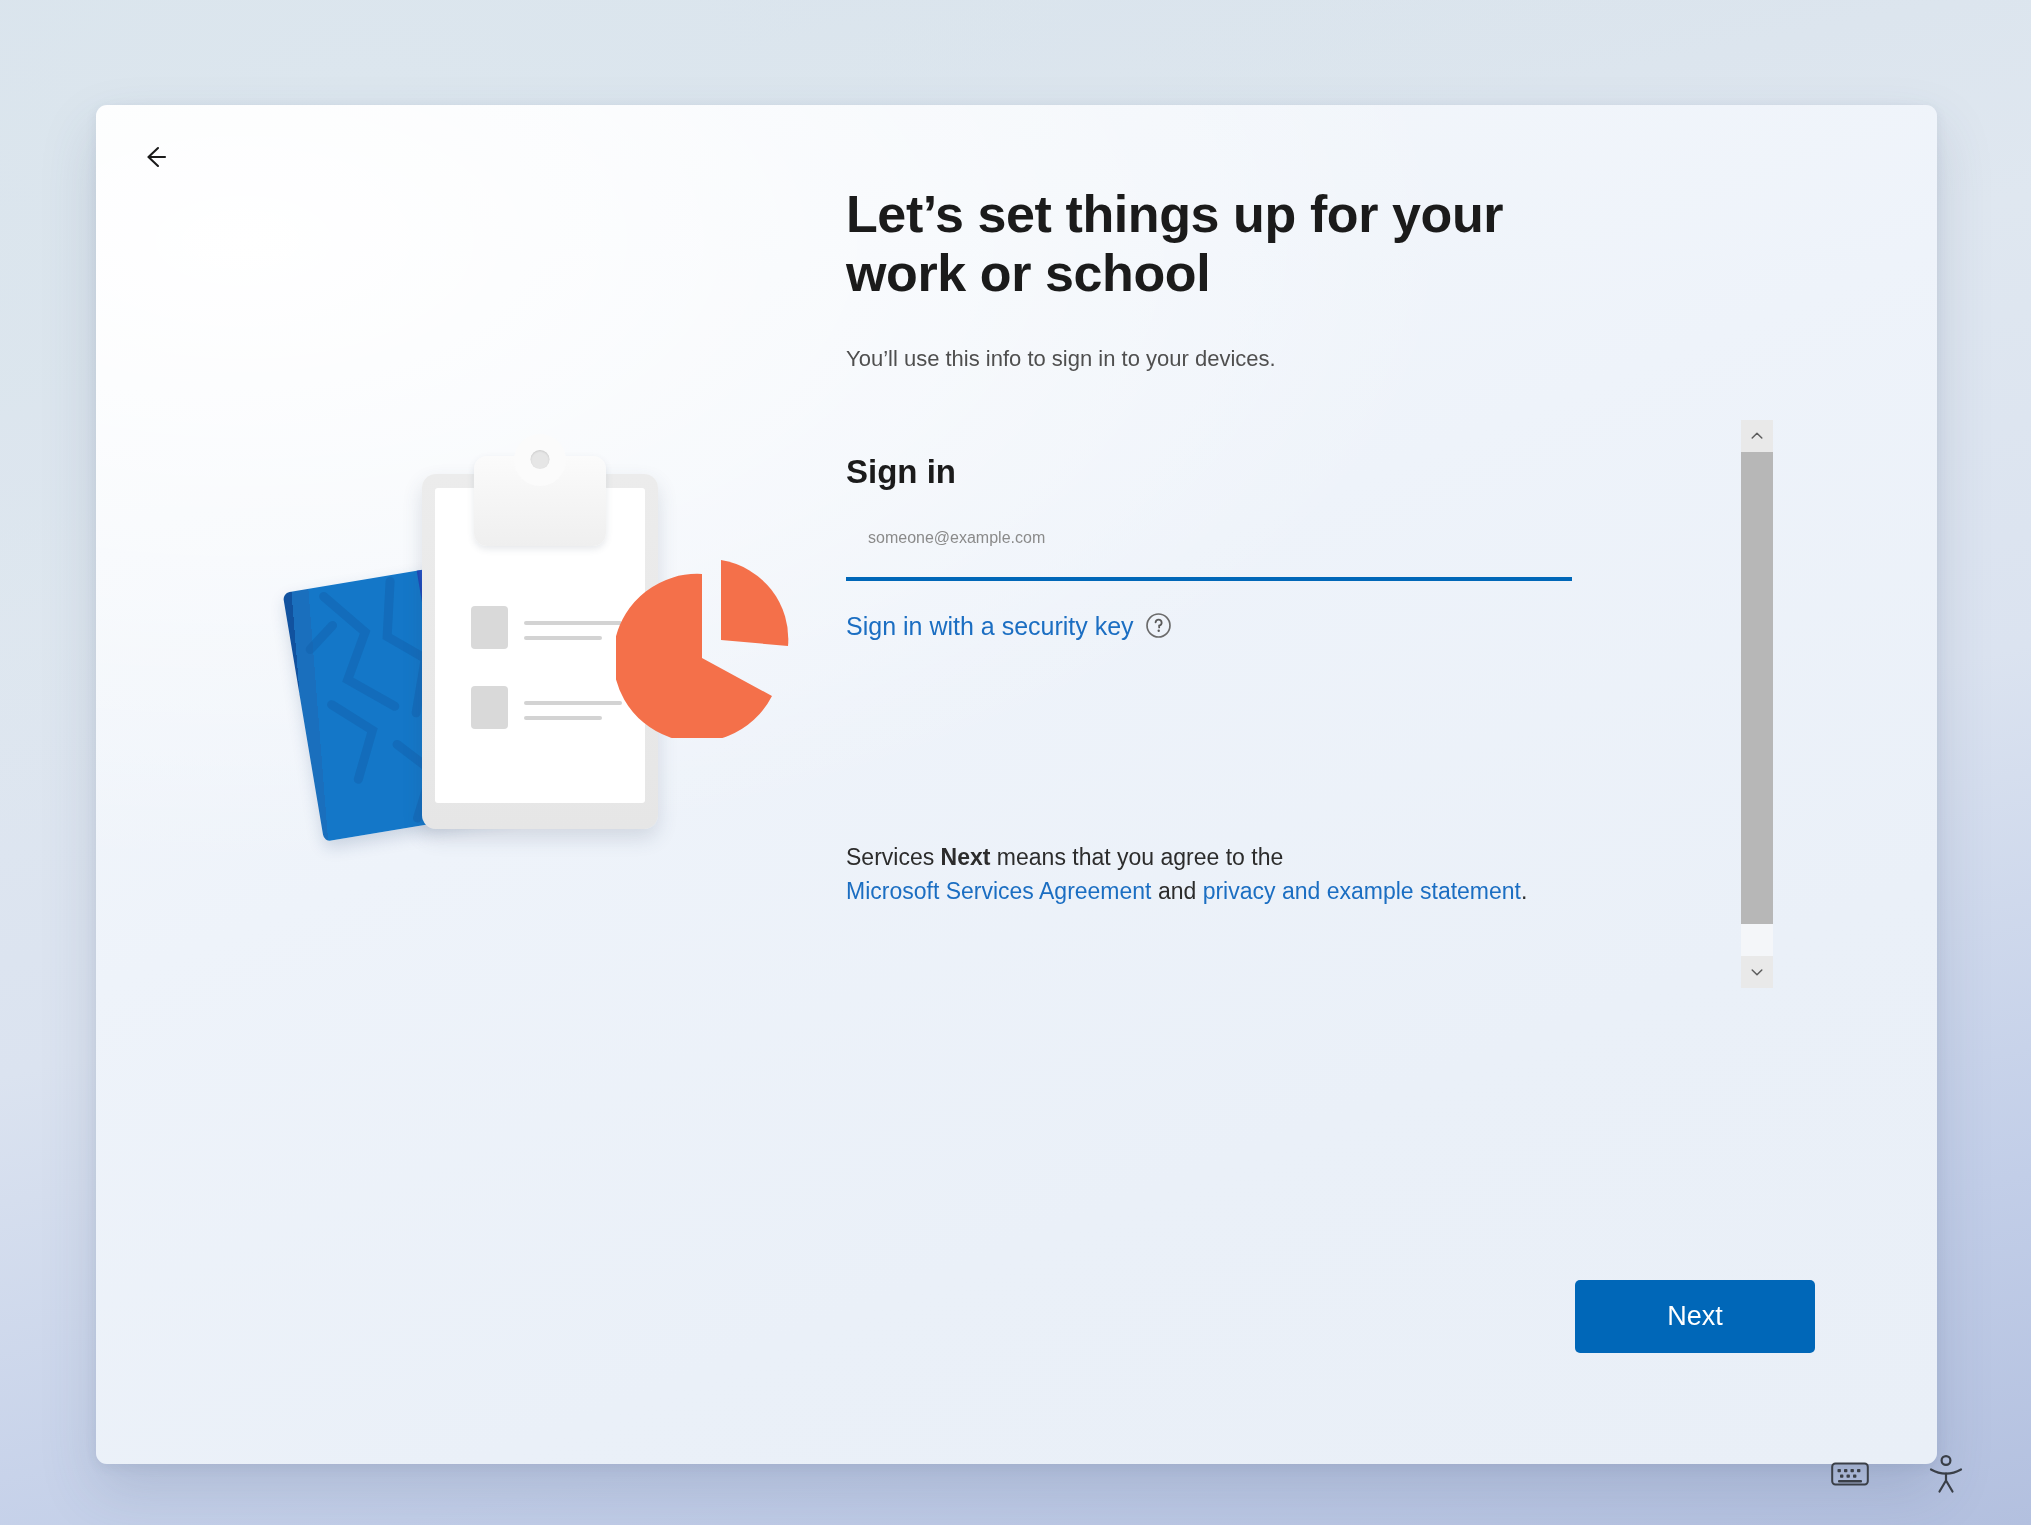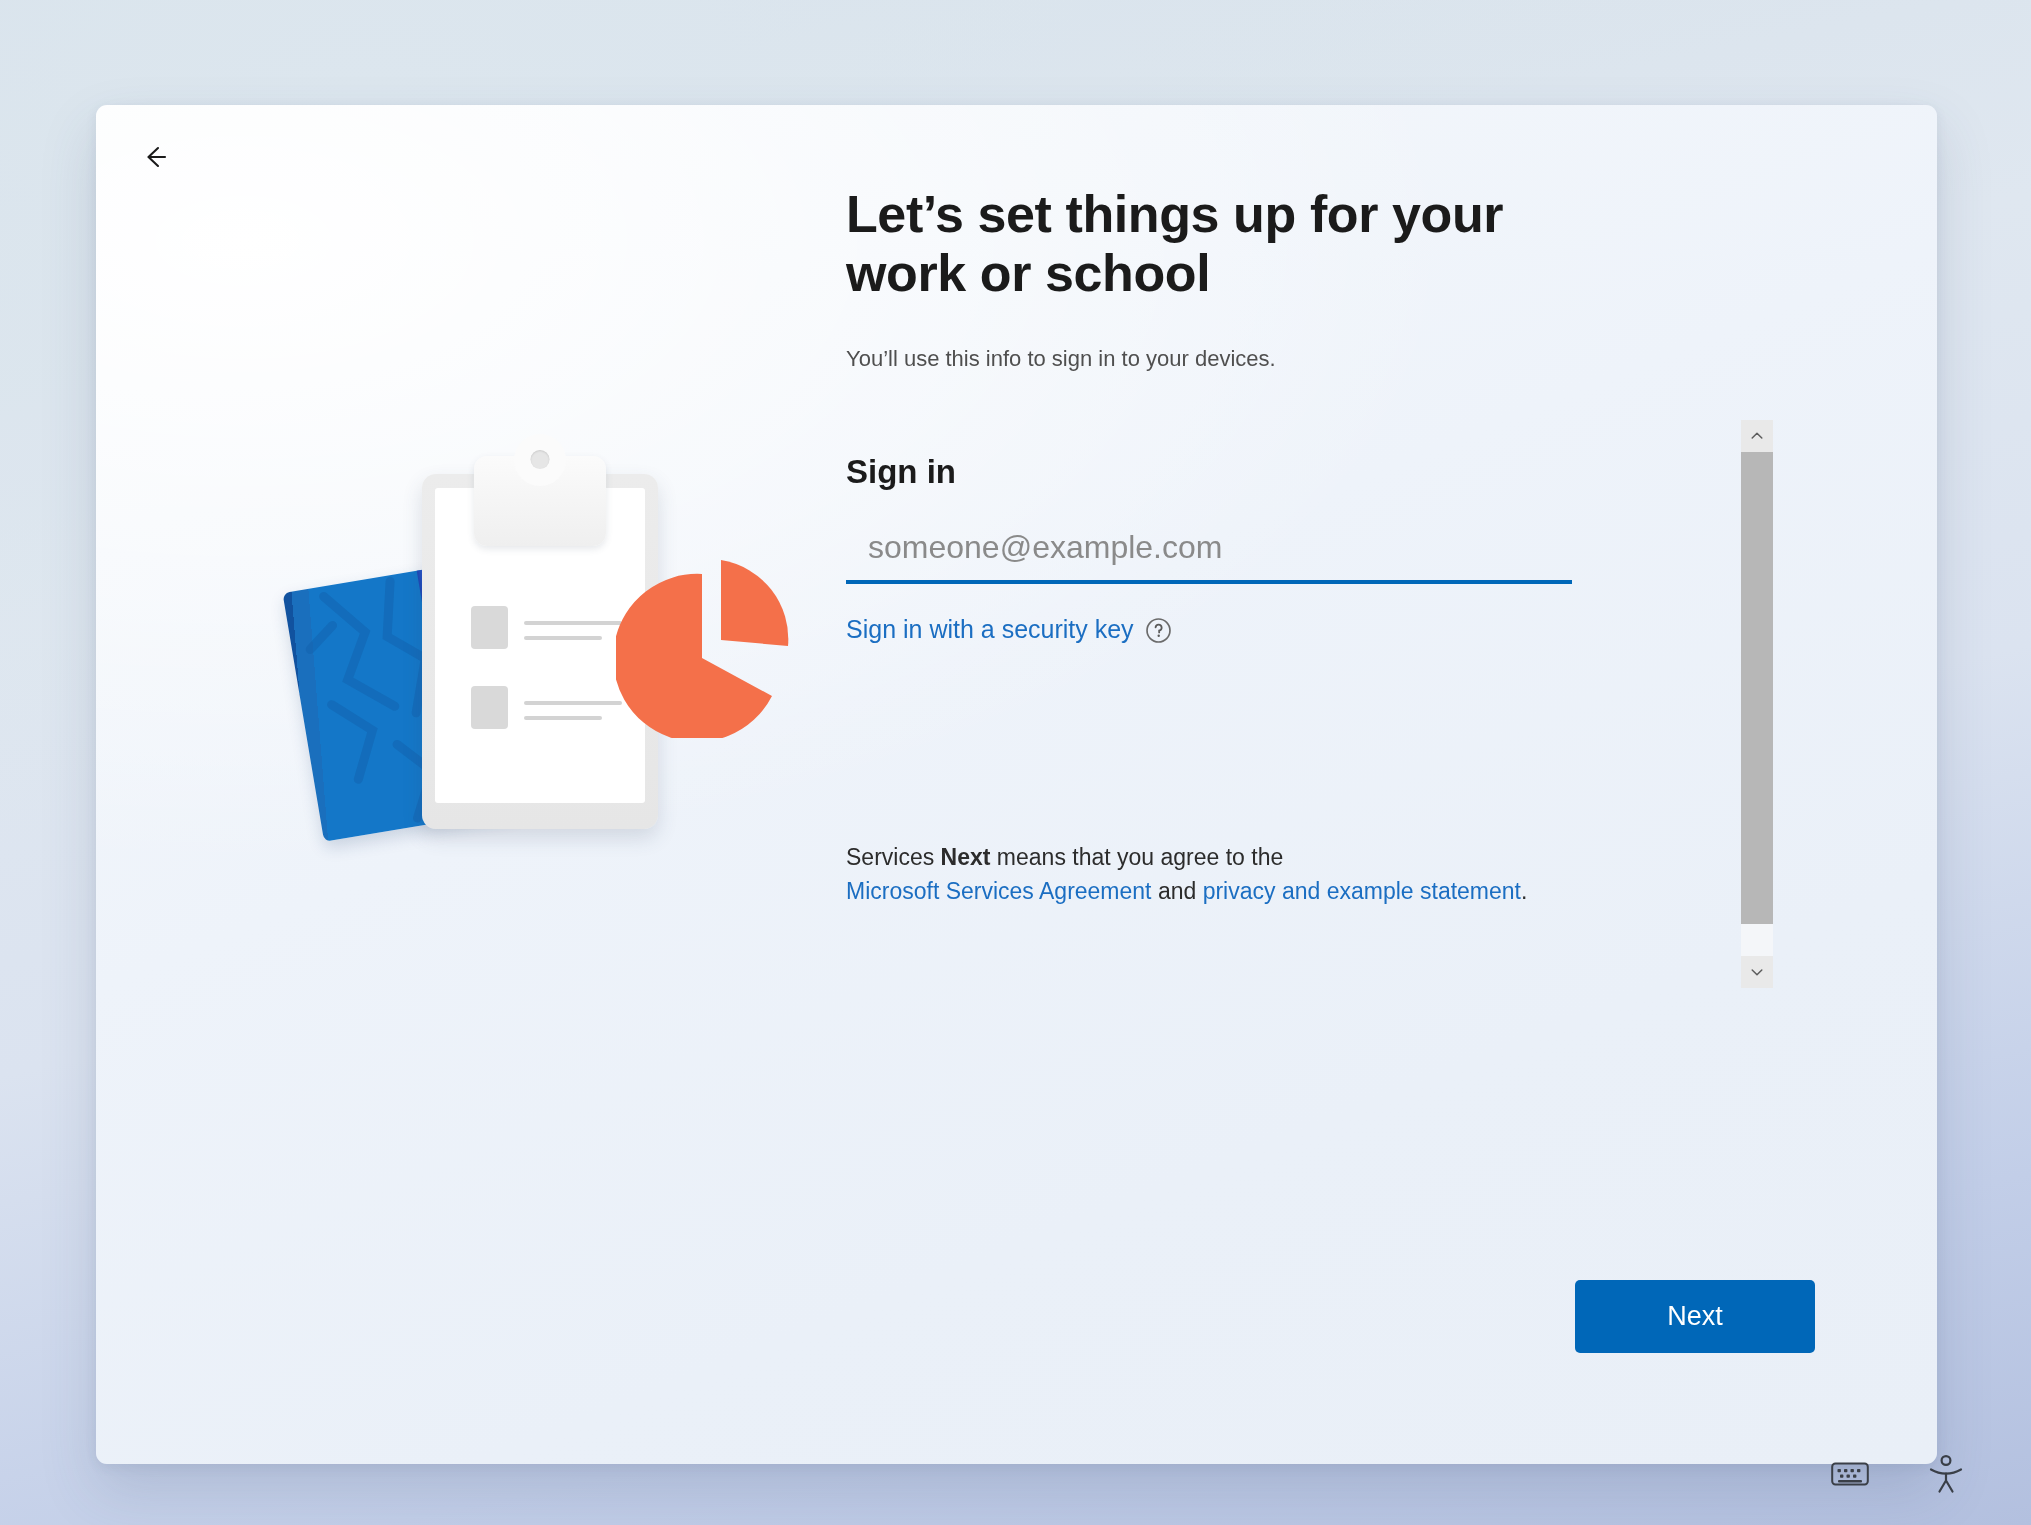--- a/index.html
+++ b/index.html
@@ -247,38 +247,38 @@
     width: 726px;
     position: relative;
   }
   .email-input {
     width: 100%;
     box-sizing: border-box;
     border: none;
     outline: none;
     background: transparent;
     font-family: "Liberation Sans", sans-serif;
-    font-size: 32px;
+    font-size: 16px;
     color: #1b1b1b;
-    padding: 8px 0 14px 22px;
+    padding: 8px 0 30px 22px;
     border-bottom: 4px solid #0067b8;
   }
   .email-input::placeholder { color: #8a8a8a; }
 
   .link {
     color: #1b6ec2;
     font-size: 25px;
     text-decoration: none;
     cursor: pointer;
     display: inline-block;
   }
   .security-row {
     margin-top: 31px;
     display: flex;
-    align-items: flex-end;
+    align-items: flex-start;
     gap: 11px;
   }
   .help-circle {
     width: 27px;
     height: 27px;
     flex: none;
     display: block;
     cursor: pointer;
   }
   .options-row { margin-top: 30px; }

